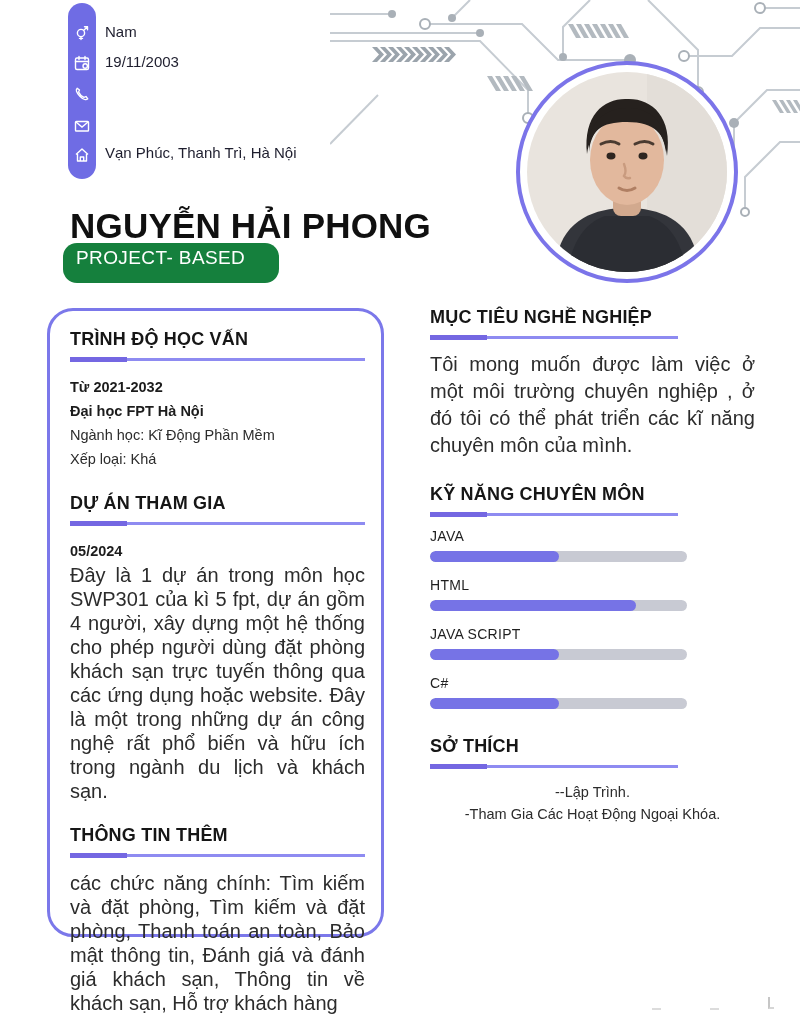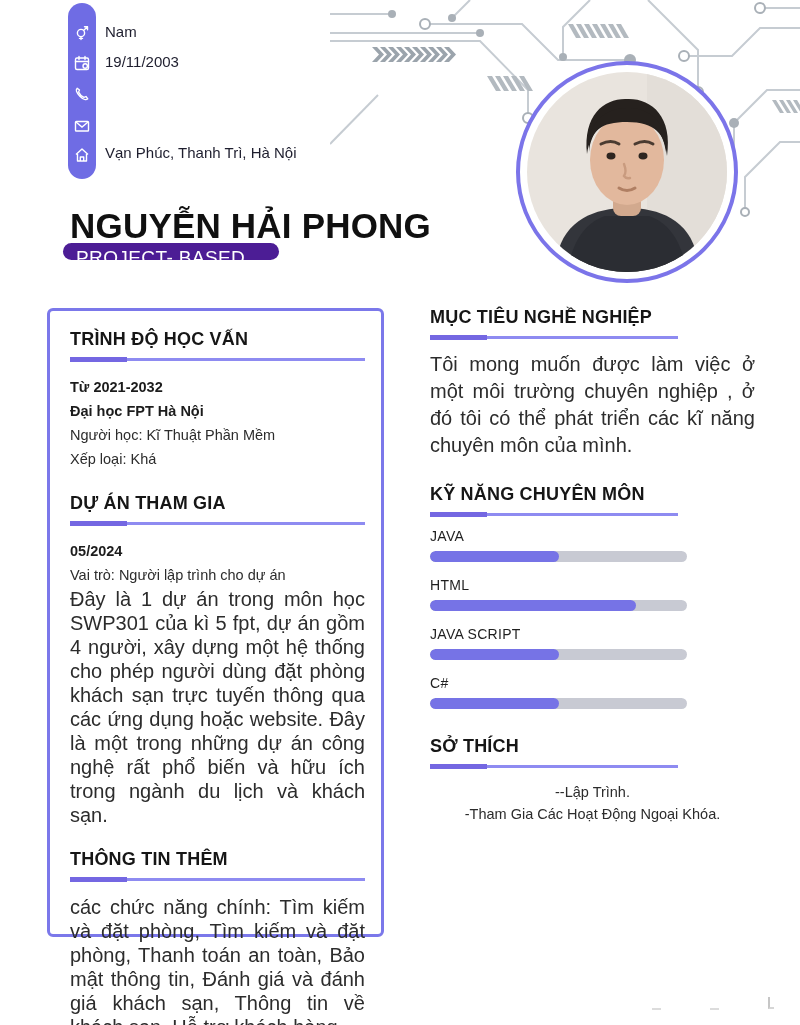--- a/index.html
+++ b/index.html
@@ -21,37 +21,37 @@
   .c-icon { position:absolute; left:50%; transform:translateX(-50%); width:18px; height:18px; }
   .contact-label {
     position:absolute; left:105px; font-size:15px; color:#1e1e2e; z-index:2; white-space:nowrap;
   }
   
   .name {
     position:absolute; left:70px; top:206px; font-size:35px; font-weight:800;
     letter-spacing:0.2px; color:#101010; z-index:2;
   }
   .badge {
-    position:absolute; left:63px; top:243px; width:216px; height:17px;
-    background:#4c1d95; color:#fff; font-size:19px; letter-spacing:0.4px;
+    position:absolute; left:63px; top:243px; width:216px; height:40px;
+    background:#15803d; color:#fff; font-size:19px; letter-spacing:0.4px;
     line-height:30px; padding-left:13px; z-index:2;border-radius:14px;
   }
   
   .photo-ring {
     position:absolute; left:516px; top:61px; width:222px; height:222px;
     border:4px solid #7b74e9; border-radius:50%; background:#fff; z-index:1;
   }
   .photo {
     position:absolute; left:7px; top:7px; width:200px; height:200px;
     border-radius:50%; overflow:hidden;
   }
   
   .left-box {
     position:absolute; left:47px; top:308px; width:337px; height:629px;
-    border:3px solid #7b78ea; border-radius:6px;
+    border:3px solid #7b78ea; border-radius:26px;
     padding:18px 16px 0 20px; z-index:2; background:#fff;
   }
   .right-col { position:absolute; left:430px; top:307px; width:325px; z-index:2; }
   h2.sec {
     font-size:18px; font-weight:800; color:#161616; letter-spacing:0.2px;
   }
   .rule { position:relative; height:5px; margin-top:7px; }
   .rule .seg-a { position:absolute; left:0; top:0; width:57px; height:5px; background:#7467e2; }
   .rule .seg-b { position:absolute; left:57px; right:0; top:1px; height:3px; background:#8e8bf1; }
   .left-box .rule { width:295px; }
@@ -207,32 +207,31 @@
 
 <div class="left-box">
   <h2 class="sec">TRÌNH ĐỘ HỌC VẤN</h2>
   <div class="rule">
       <span class="seg-a"></span>
       <span class="seg-b"></span>
     </div>
   <div class="edu">
     <div class="line b">Từ 2021-2032</div>
     <div class="line b">Đại học FPT Hà Nội</div>
-    <div class="line">Người học: Kĩ Thuật Phần Mềm</div>
+    <div class="line">Ngành học: Kĩ Động Phần Mềm</div>
     <div class="line">Xếp loại: Khá</div>
   </div>
 
   <h2 class="sec mt-sec">DỰ ÁN THAM GIA</h2>
   <div class="rule">
       <span class="seg-a"></span>
       <span class="seg-b"></span>
     </div>
   <div class="edu">
     <div class="line b">05/2024</div>
-    <div class="line">Vai trò: Người lập trình cho dự án</div>
     <div class="para">Đây là 1 dự án trong môn học SWP301 của kì 5 fpt, dự án gồm 4 người, xây dựng một hệ thống cho phép người dùng đặt phòng khách sạn trực tuyến thông qua các ứng dụng hoặc website. Đây là một trong những dự án công nghệ rất phổ biến và hữu ích trong ngành du lịch và khách sạn.</div>
   </div>
 
   <h2 class="sec mt-sec">THÔNG TIN THÊM</h2>
   <div class="rule">
       <span class="seg-a"></span>
       <span class="seg-b"></span>
     </div>
   <div class="para edu">các chức năng chính: Tìm kiếm và đặt phòng, Tìm kiếm và đặt phòng, Thanh toán an toàn, Bảo mật thông tin, Đánh giá và đánh giá khách sạn, Thông tin về khách sạn, Hỗ trợ khách hàng</div>
 </div>

